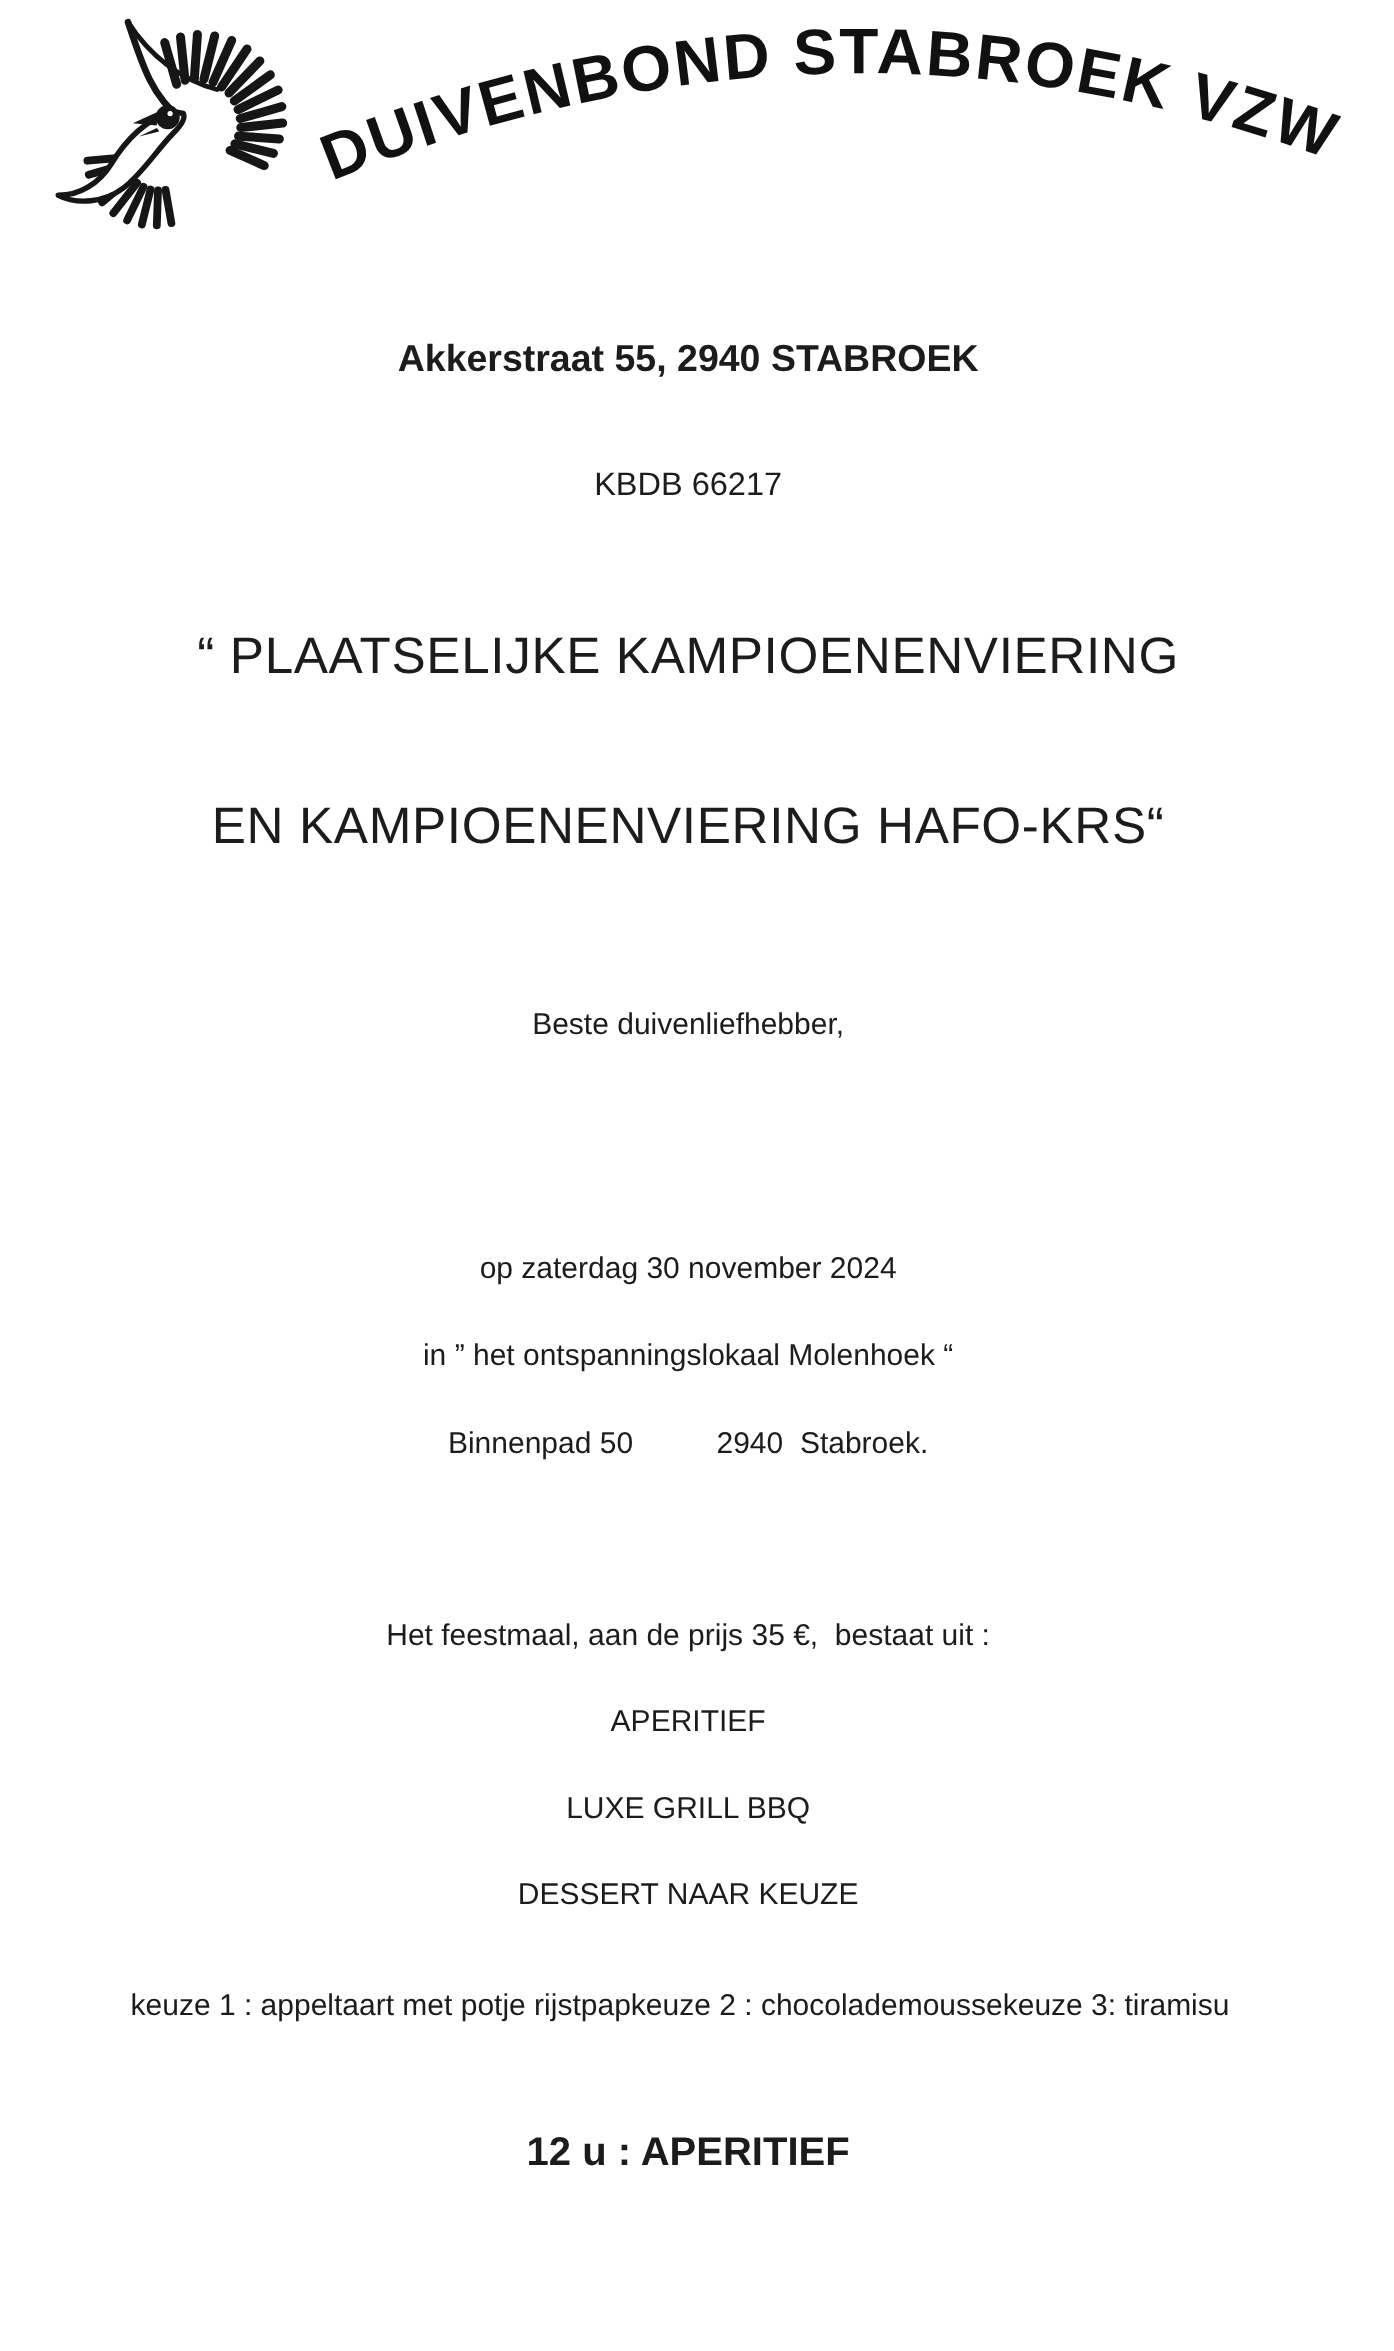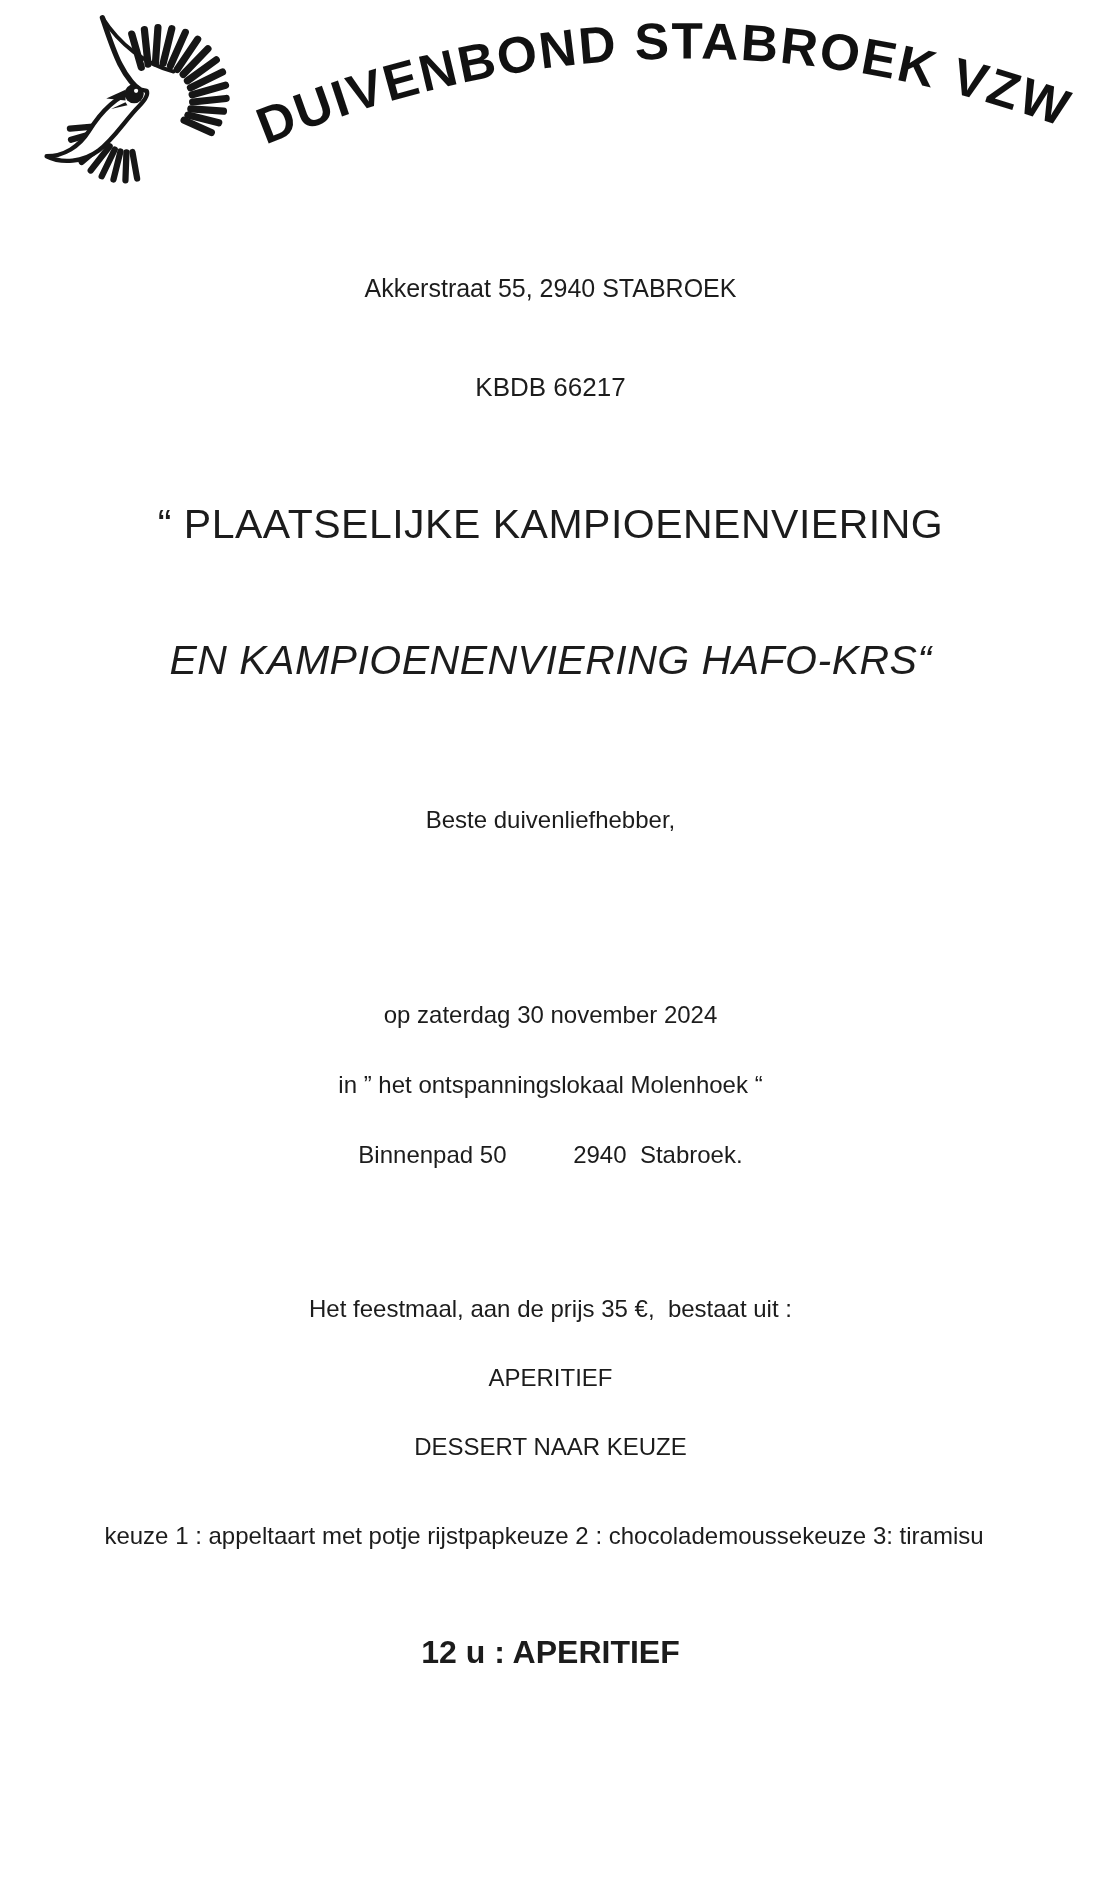--- a/index.html
+++ b/index.html
@@ -14,26 +14,26 @@
 
   
   .header-area { position:relative; width:1115px; height:205px; }
   .logo { position:absolute; left:18px; top:10px; width:215px; height:178px; }
   .arch { position:absolute; left:232px; top:4px; width:868px; height:158px; }
 
   
   .content { width:1115px; padding-right:14px; text-align:center; white-space:pre-wrap; }
   .line { line-height:34px; font-size:24px; }
 
-  .address { font-size:25px; line-height:30px; margin-top:14px; }
+  .address { font-size:30px; line-height:30px; margin-top:14px;font-weight:bold; }
   .kbdb    { font-size:26px; line-height:30px; margin-top:33px; }
 
   .title-line { font-size:41px; line-height:50px; font-weight:400; letter-spacing:0.5px; }
   .title-1 { margin-top:43px; }
-  .title-2 { margin-top:50px;font-style:italic; }
+  .title-2 { margin-top:50px; }
 
   .salutation { margin-top:65px; font-size:24px; line-height:32px; }
 
   .invite { margin-top:72px; }
   .menu-intro { margin-top:30px; line-height:33px; }
   .menu-item { line-height:33px; }
 
   .keuze-row {
     margin-top:2px; display:flex; justify-content:center;
     padding:0 43px 0 30px; font-size:24px; line-height:33px;
@@ -114,20 +114,21 @@
     <div class="salutation">Beste duivenliefhebber,</div>
 
     <div class="invite">
       <div class="line">op zaterdag 30 november 2024</div>
       <div class="line">in ” het ontspanningslokaal Molenhoek “</div>
       <div class="line">Binnenpad 50          2940  Stabroek.</div>
     </div>
 
     <div class="menu-intro line">Het feestmaal, aan de prijs 35 €,  bestaat uit :</div>
     <div class="menu-item line">APERITIEF</div>
+    <div class="menu-item line">LUXE GRILL BBQ</div>
     <div class="menu-item line">DESSERT NAAR KEUZE</div>
 
     <div class="keuze-row">
       <span>keuze 1 : appeltaart met potje rijstpap</span>
       <span>keuze 2 : chocolademousse</span>
       <span>keuze 3: tiramisu</span>
     </div>
 
     <div class="schedule-row">
       <span>12 u : APERITIEF</span>

